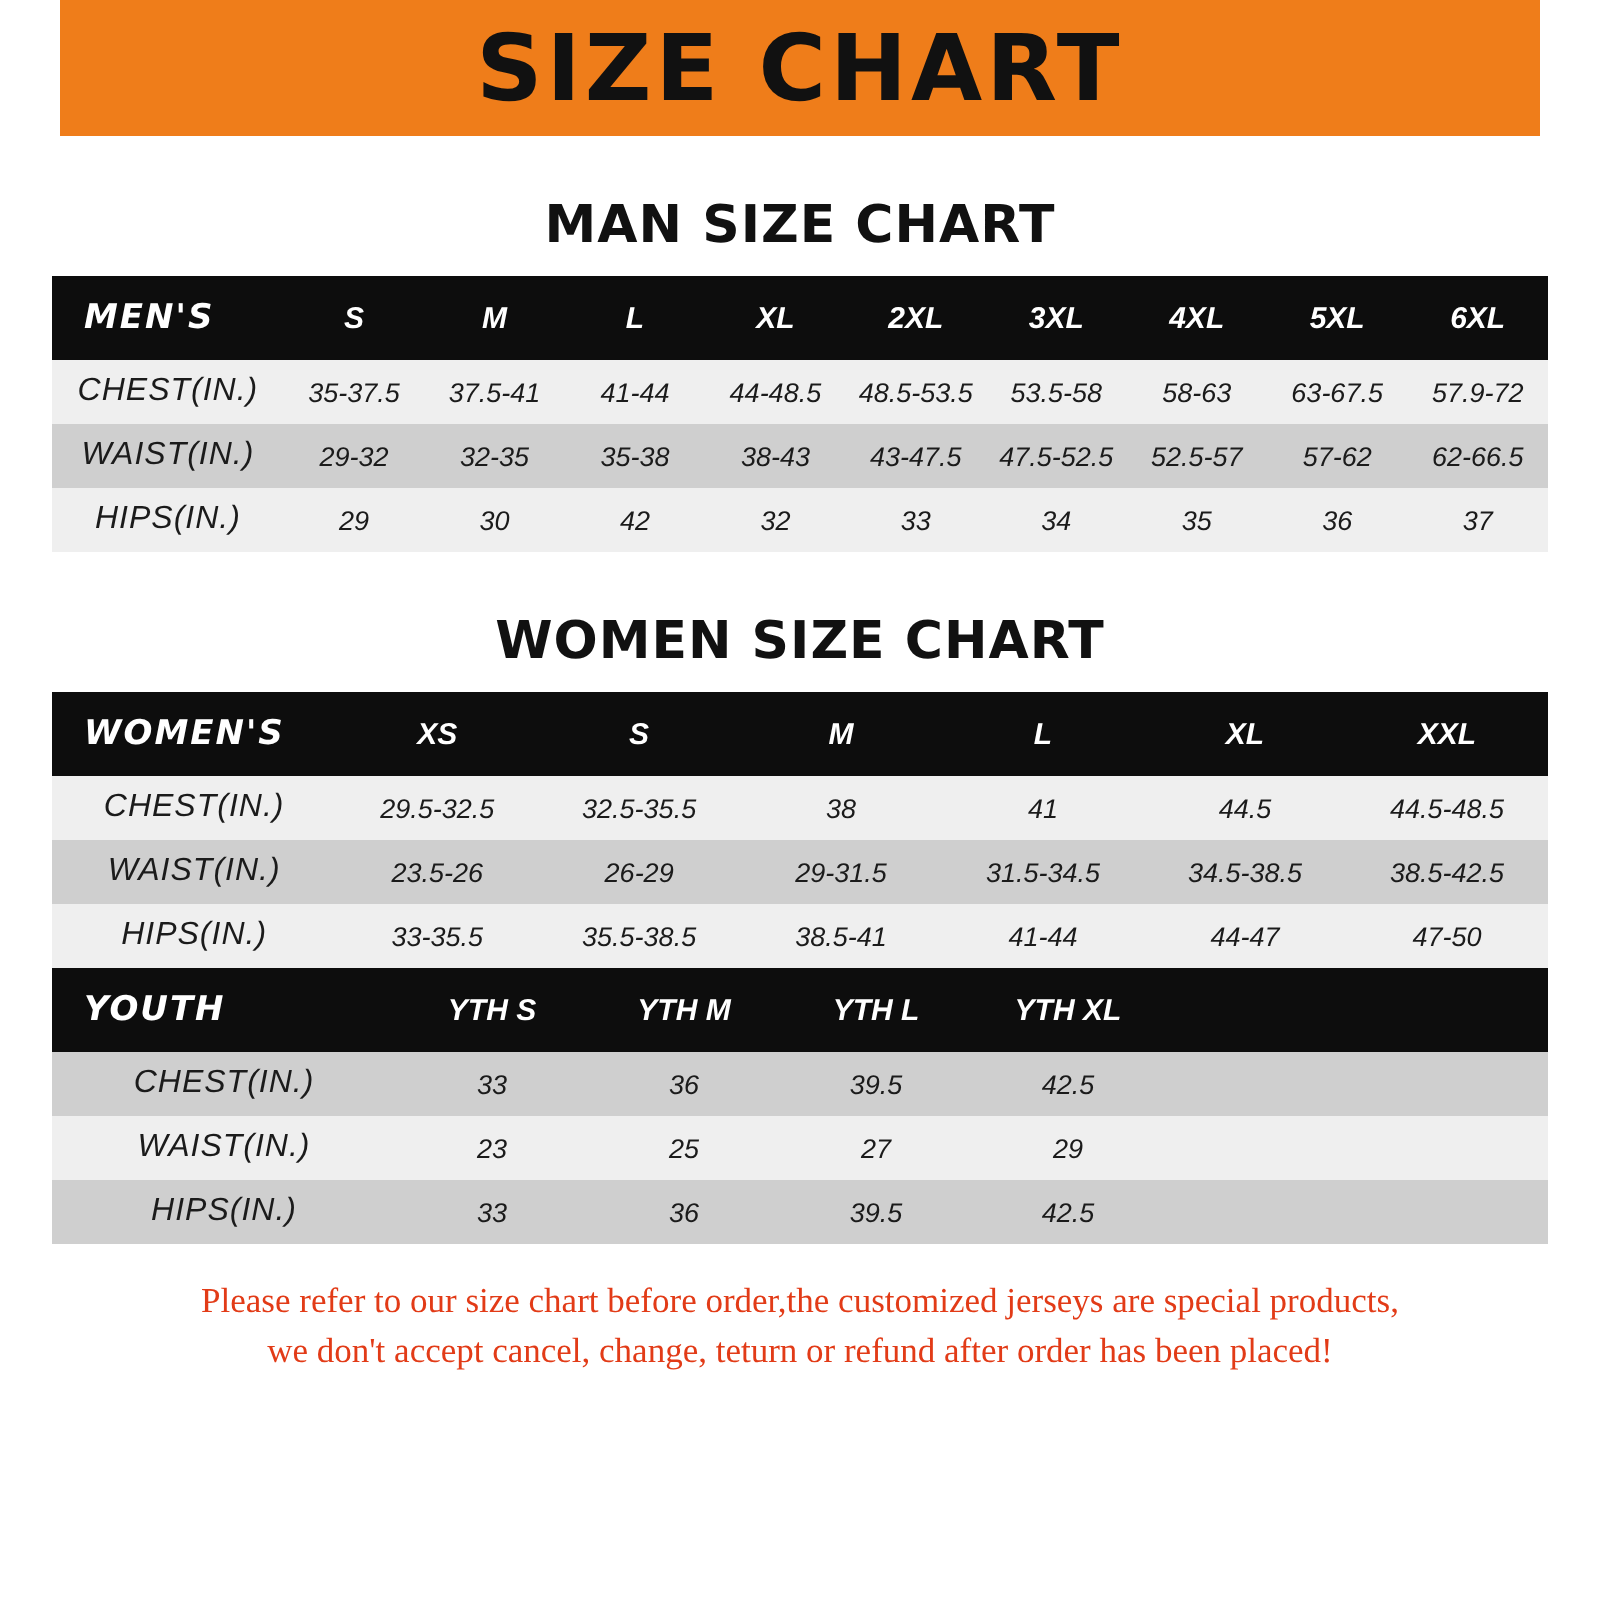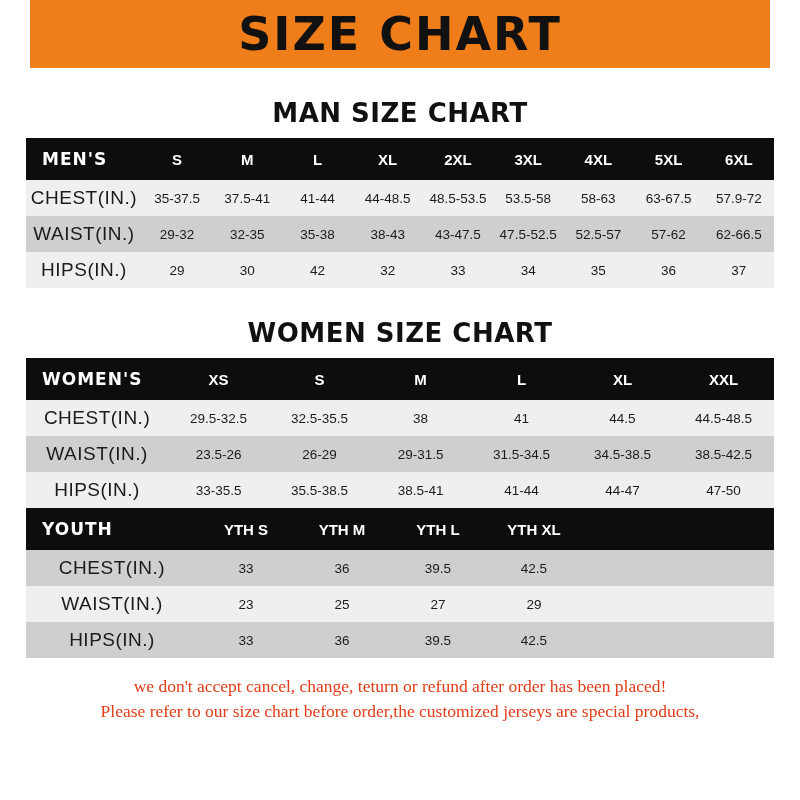--- a/index.html
+++ b/index.html
@@ -60,20 +60,21 @@
     font-weight: bold;
     font-size: 26px;
     letter-spacing: 0.5px;
     color: #111111;
     margin: 30px 0 10px 0;
   }
   table.size-table {
     width: 100%;
     border-collapse: collapse;
     table-layout: fixed;
+    font-style: italic;
   }
   table.size-table th,
   table.size-table td {
     text-align: center;
     font-size: 13.5px;
     color: #1b1b1b;
     padding: 7px 2px;
     font-family: "Liberation Sans", sans-serif;
   }
   table.size-table thead th {
@@ -86,21 +87,21 @@
   table.size-table thead th.row-head {
     font-family: "DejaVu Sans", sans-serif;
     font-size: 17px;
     letter-spacing: 1px;
     text-align: left;
     padding-left: 16px;
   }
   table.size-table tbody td.row-head {
     font-weight: normal;
     letter-spacing: 0.5px;
-    font-size: 19px;
+    font-size: 16px;
     text-align: center;
   }
   table.size-table tbody tr.row-light td { background: #efefef; }
   table.size-table tbody tr.row-dark td { background: #cfcfcf; }
 
   
   .men-table col.c0 { width: 15.5%; }
   .women-table col.c0 { width: 19%; }
   .youth-table col.c0 { width: 23%; }
 
@@ -301,17 +302,17 @@
           <td>39.5</td>
           <td>42.5</td>
           <td></td>
           <td></td>
         </tr>
       </tbody>
     </table>
   </div>
 
   <div class="footer-note">
+    <div>Please refer to our size chart before order,the customized jerseys are special products,</div>
     <div>we don't accept cancel, change, teturn or refund after order has been placed!</div>
-    <div>Please refer to our size chart before order,the customized jerseys are special products,</div>
   </div>
 
 </div>
 
 </body></html>

